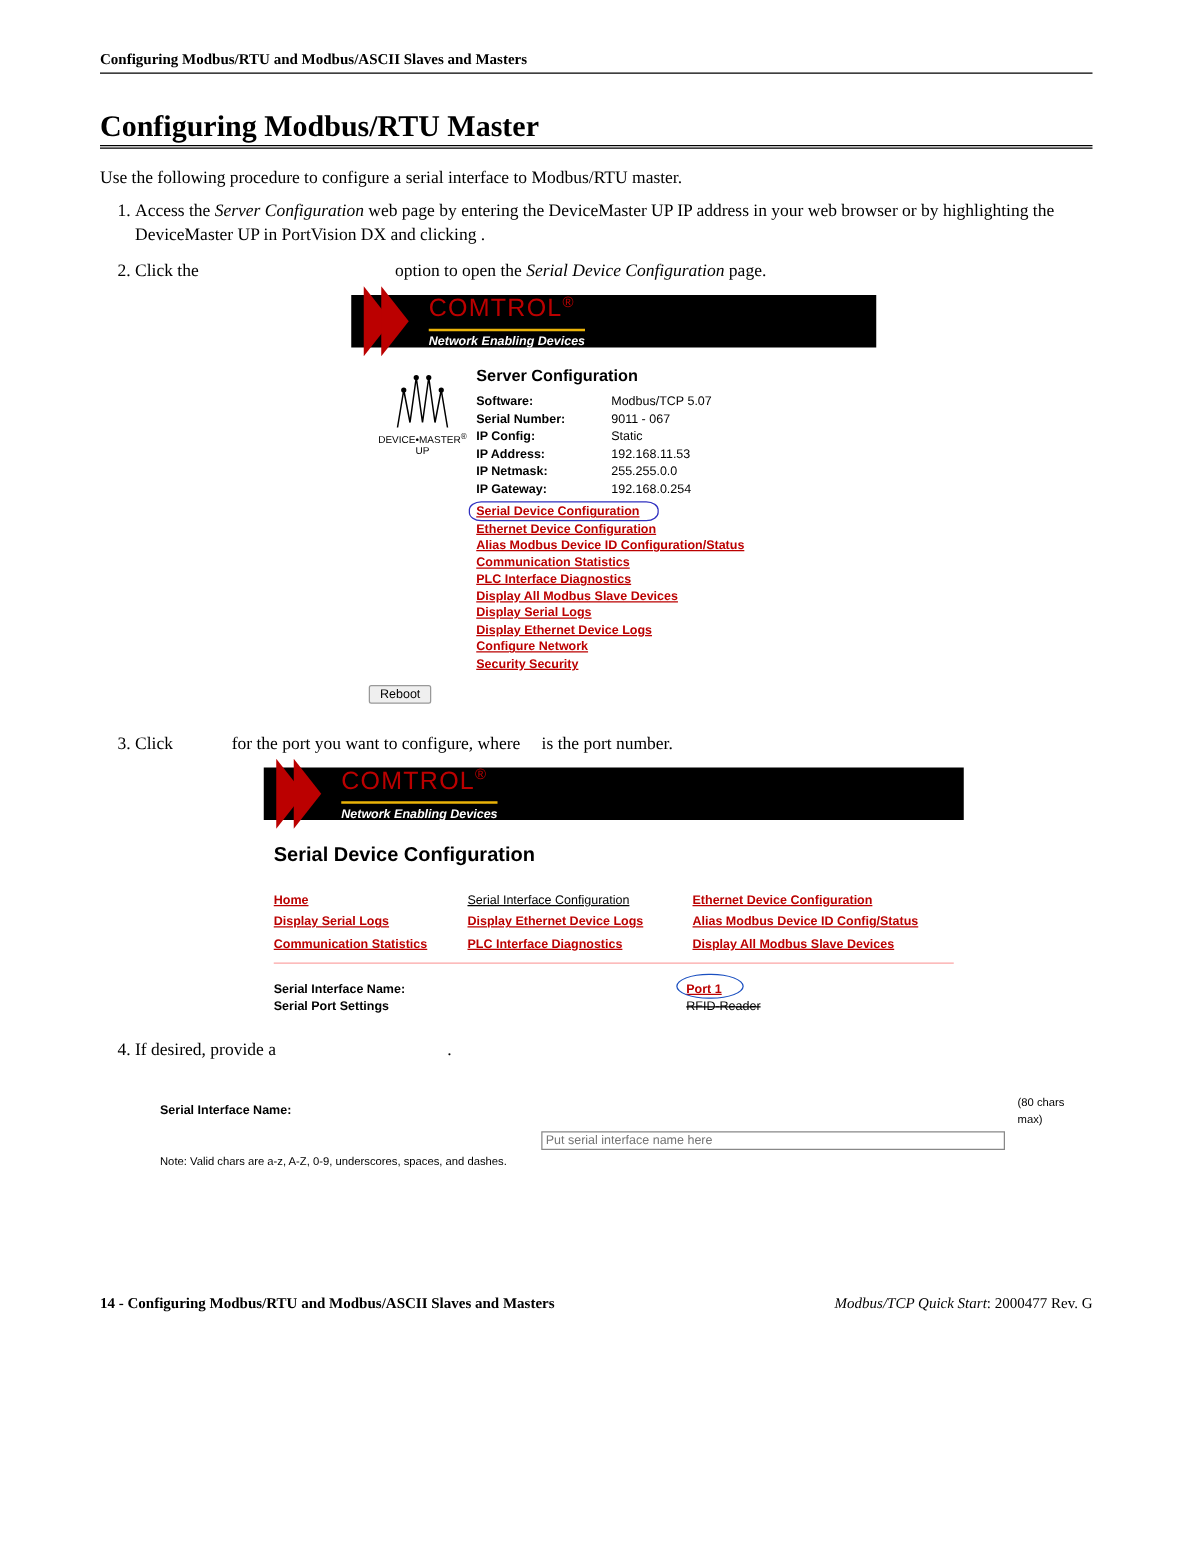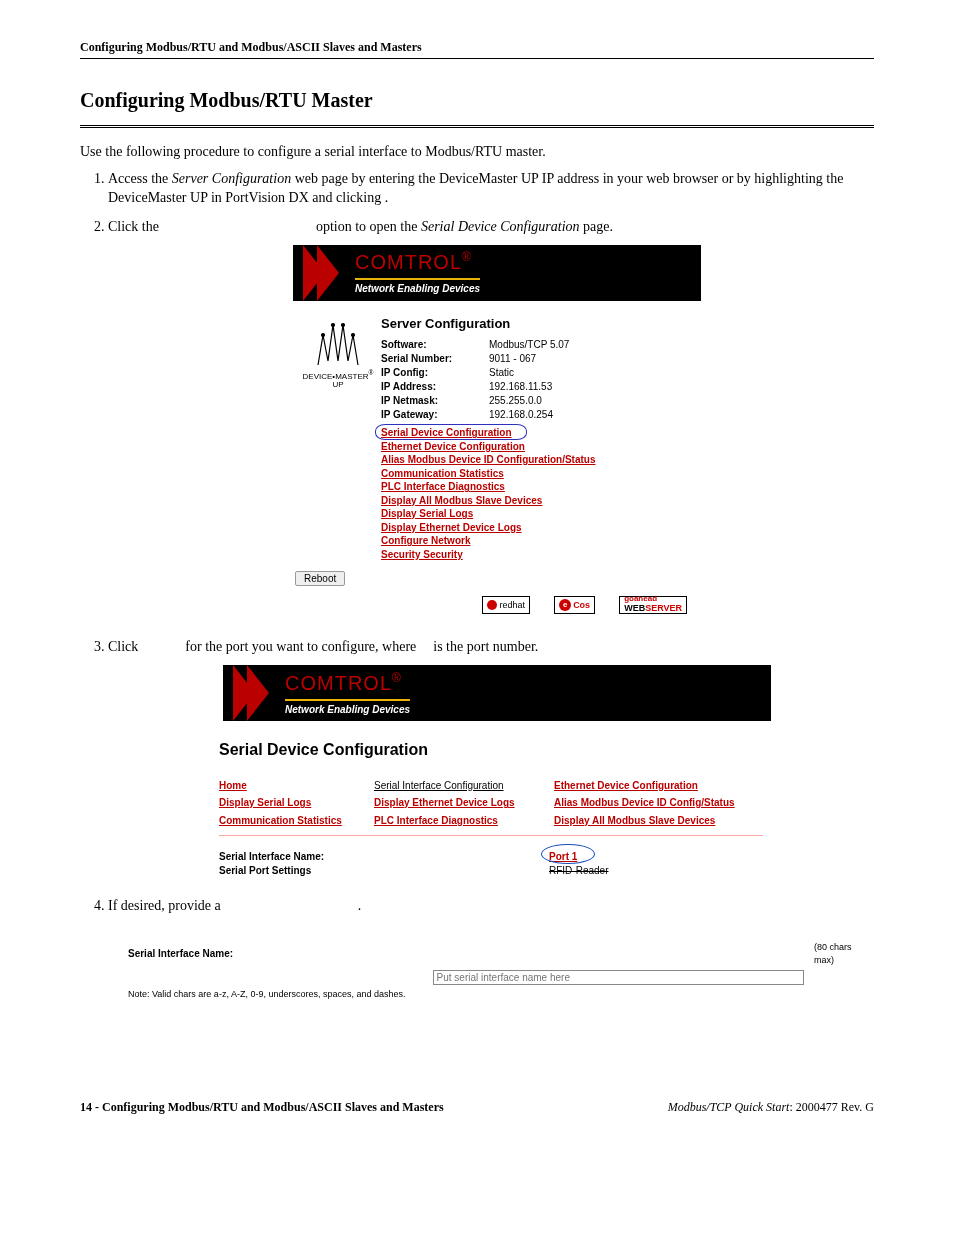--- a/index.html
+++ b/index.html
@@ -12,48 +12,47 @@
     box-sizing: content-box;
   }
   .running-header {
     font-weight: bold;
     font-size: 12px;
     border-bottom: 1px solid #000;
     padding-bottom: 3px;
     margin-bottom: 30px;
   }
   h2.section-title {
-    font-size: 20px;
+    font-size: 24px;
     font-weight: bold;
     margin: 0 0 6px 0;
     border-bottom: 3px double #000;
-    padding-bottom: 13px;
+    padding-bottom: 0;
   }
   .intro { margin: 16px 0 10px 0; }
   ol.steps { margin: 0; padding-left: 28px; }
   ol.steps > li { margin-bottom: 10px; line-height: 1.35; }
   .italic { font-style: italic; }
   .note { margin: 6px 0 6px 18px; font-style: italic; }
   .note .label { font-weight: bold; font-style: italic; }
 
   
   .shot {
     margin: 8px auto 10px auto;
     background: #fff;
   }
   .shot1 { width: 420px; border: none; }
   .comtrol-bar {
     display: flex;
     align-items: center;
     background: #000;
     color: #fff;
-    height: 56px;
+    height: 42px;
     padding: 0 10px;
     position: relative;
-    margin-left: 12px;
   }
   .chevron {
     position: relative;
     width: 46px;
     height: 56px;
     margin-right: 6px;
   }
   .chevron::before {
     content: "";
     position: absolute;
@@ -319,36 +318,20 @@
               <li><a>PLC Interface Diagnostics</a></li>
               <li><a>Display All Modbus Slave Devices</a></li>
               <li><a>Display Serial Logs</a></li>
               <li><a>Display Ethernet Device Logs</a></li>
               <li><a>Configure Network</a></li>
               <li><a>Security Security</a></li>
             </ul>
           </div>
         </div>
         <button class="reboot-btn">Reboot</button>
-        <div class="badge-row">
-          <span class="badge">
-              <span class="dot"></span>
-              <span>redhat</span>
-            </span>
-          <span class="badge ecos">
-              <span class="e">e</span>
-              <span style="color:#c00;">Cos</span>
-            </span>
-          <span class="badge ws">
-            <span>
-              <span class="g">goahead</span>
-              <span><span>WEB</span><span class="srv">SERVER</span></span>
-            </span>
-          </span>
-        </div>
       </div>
     </div>
   </li>
 
   <li>
     <span>Click </span>
     <span style="display:inline-block;width:40px;"></span>
     <span> for the port you want to configure, where </span>
     <span style="display:inline-block;width:10px;"></span>
     <span> is the port number.</span>

